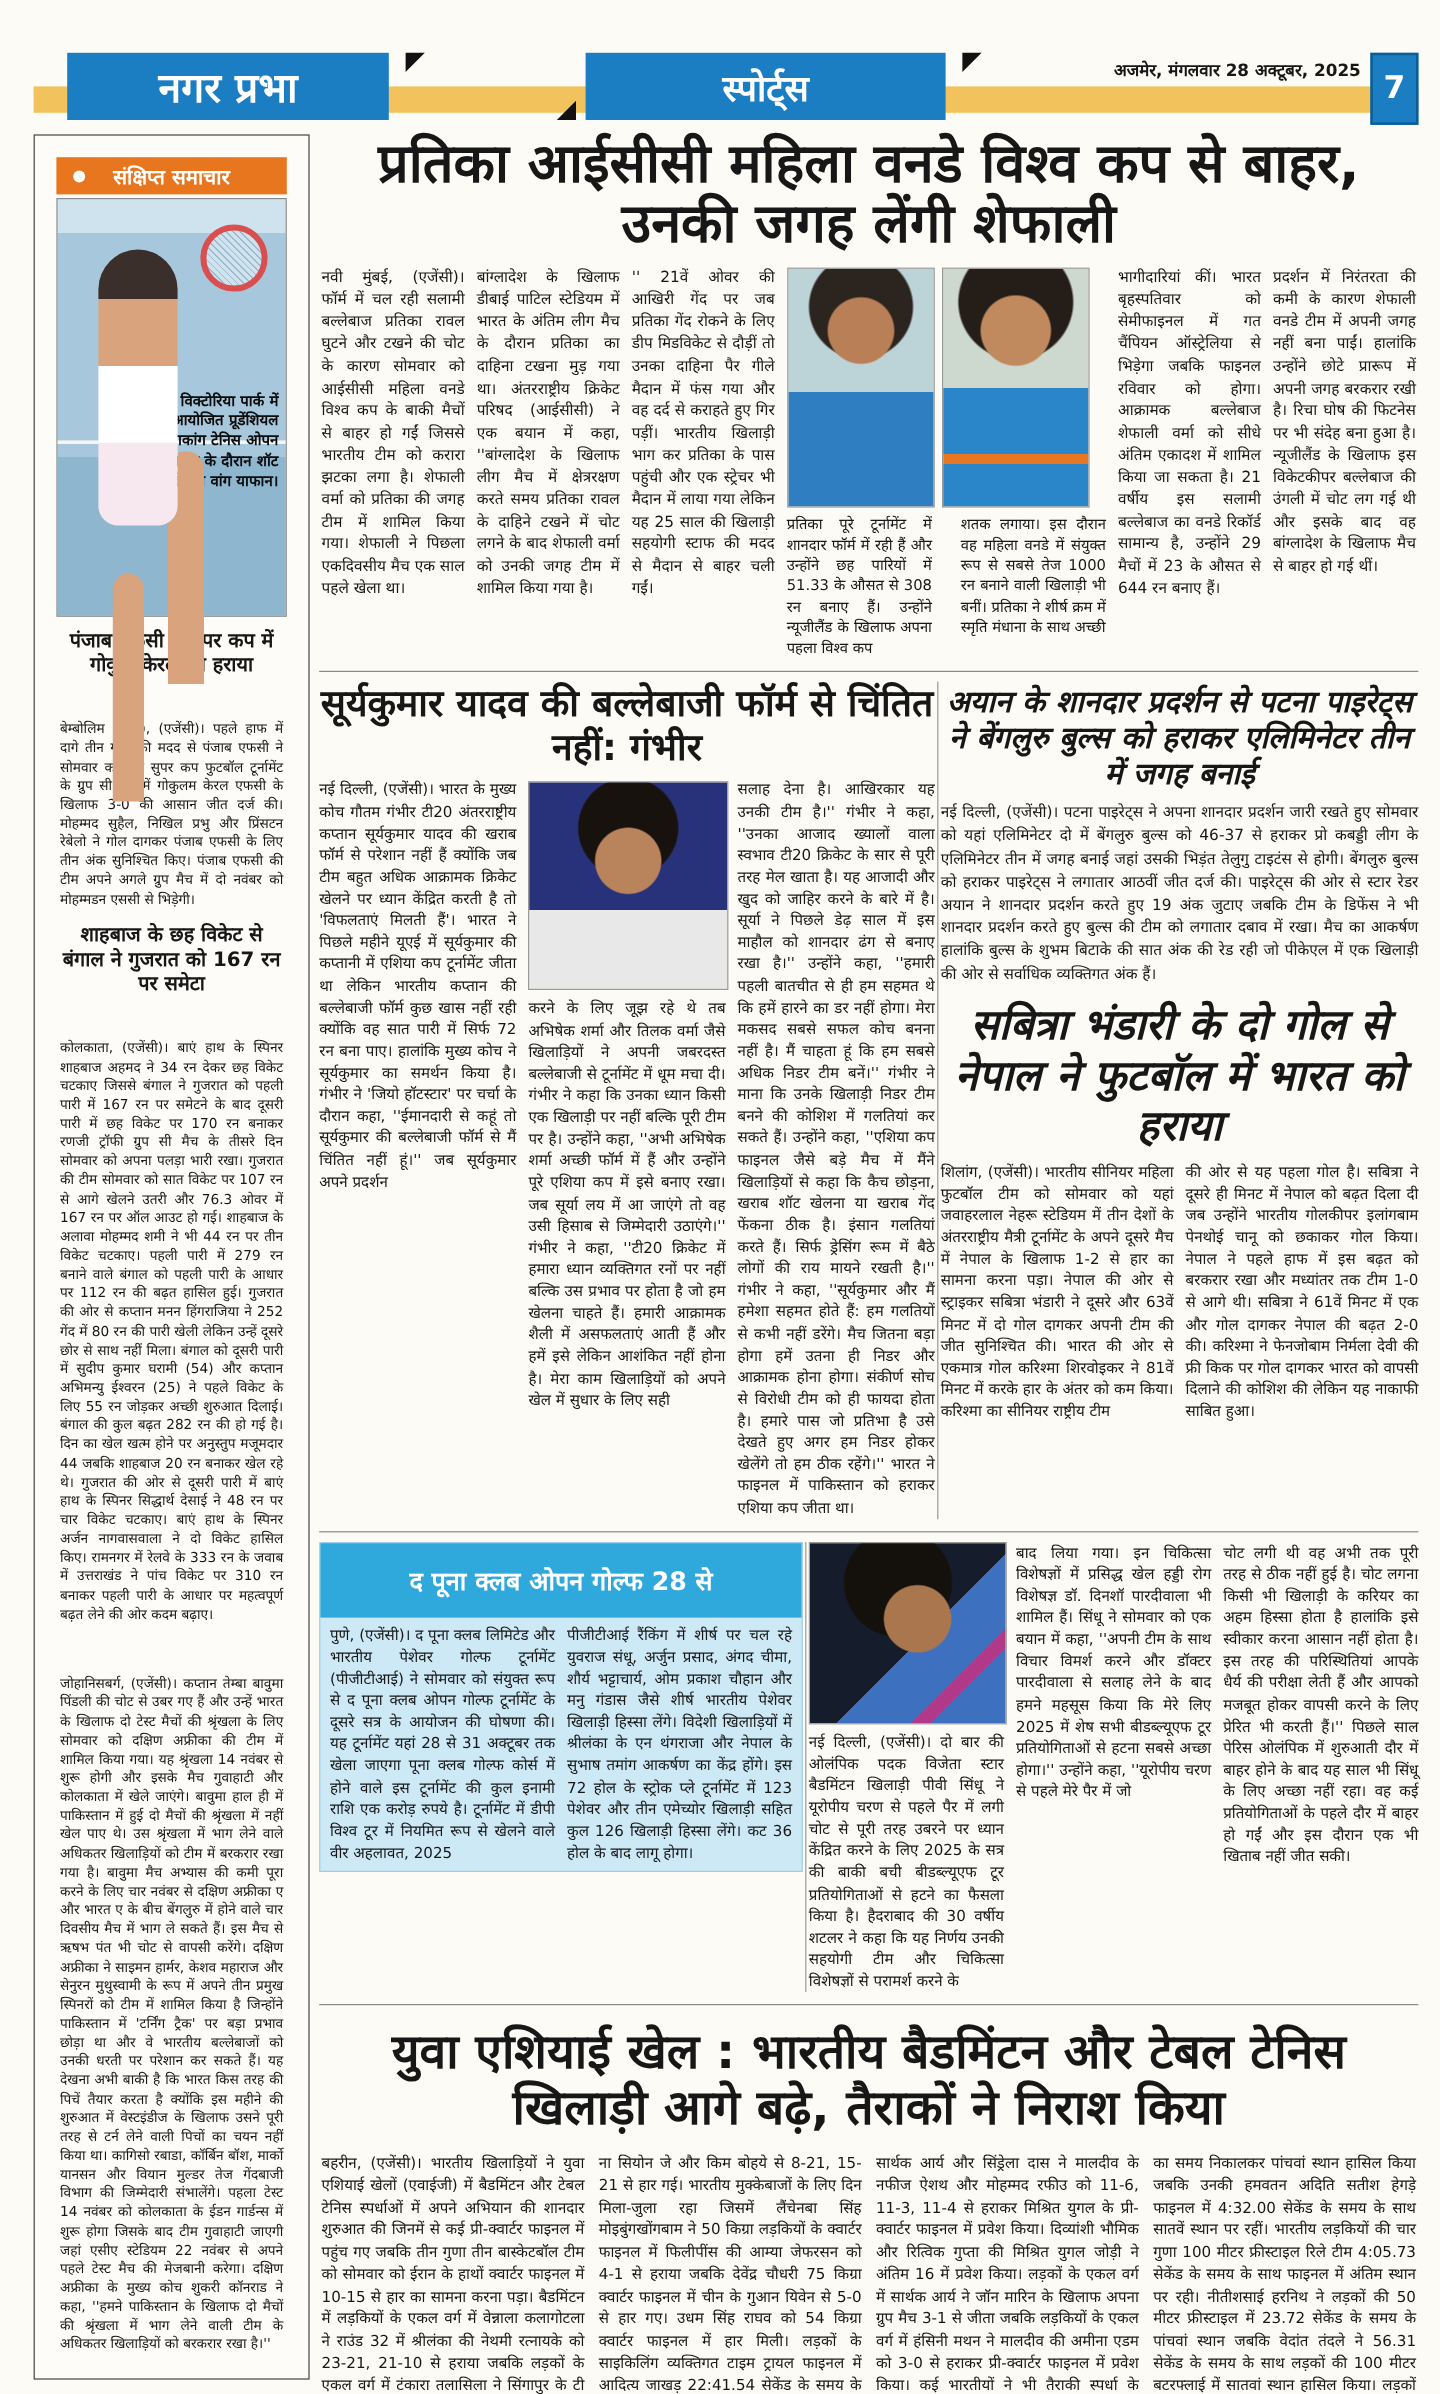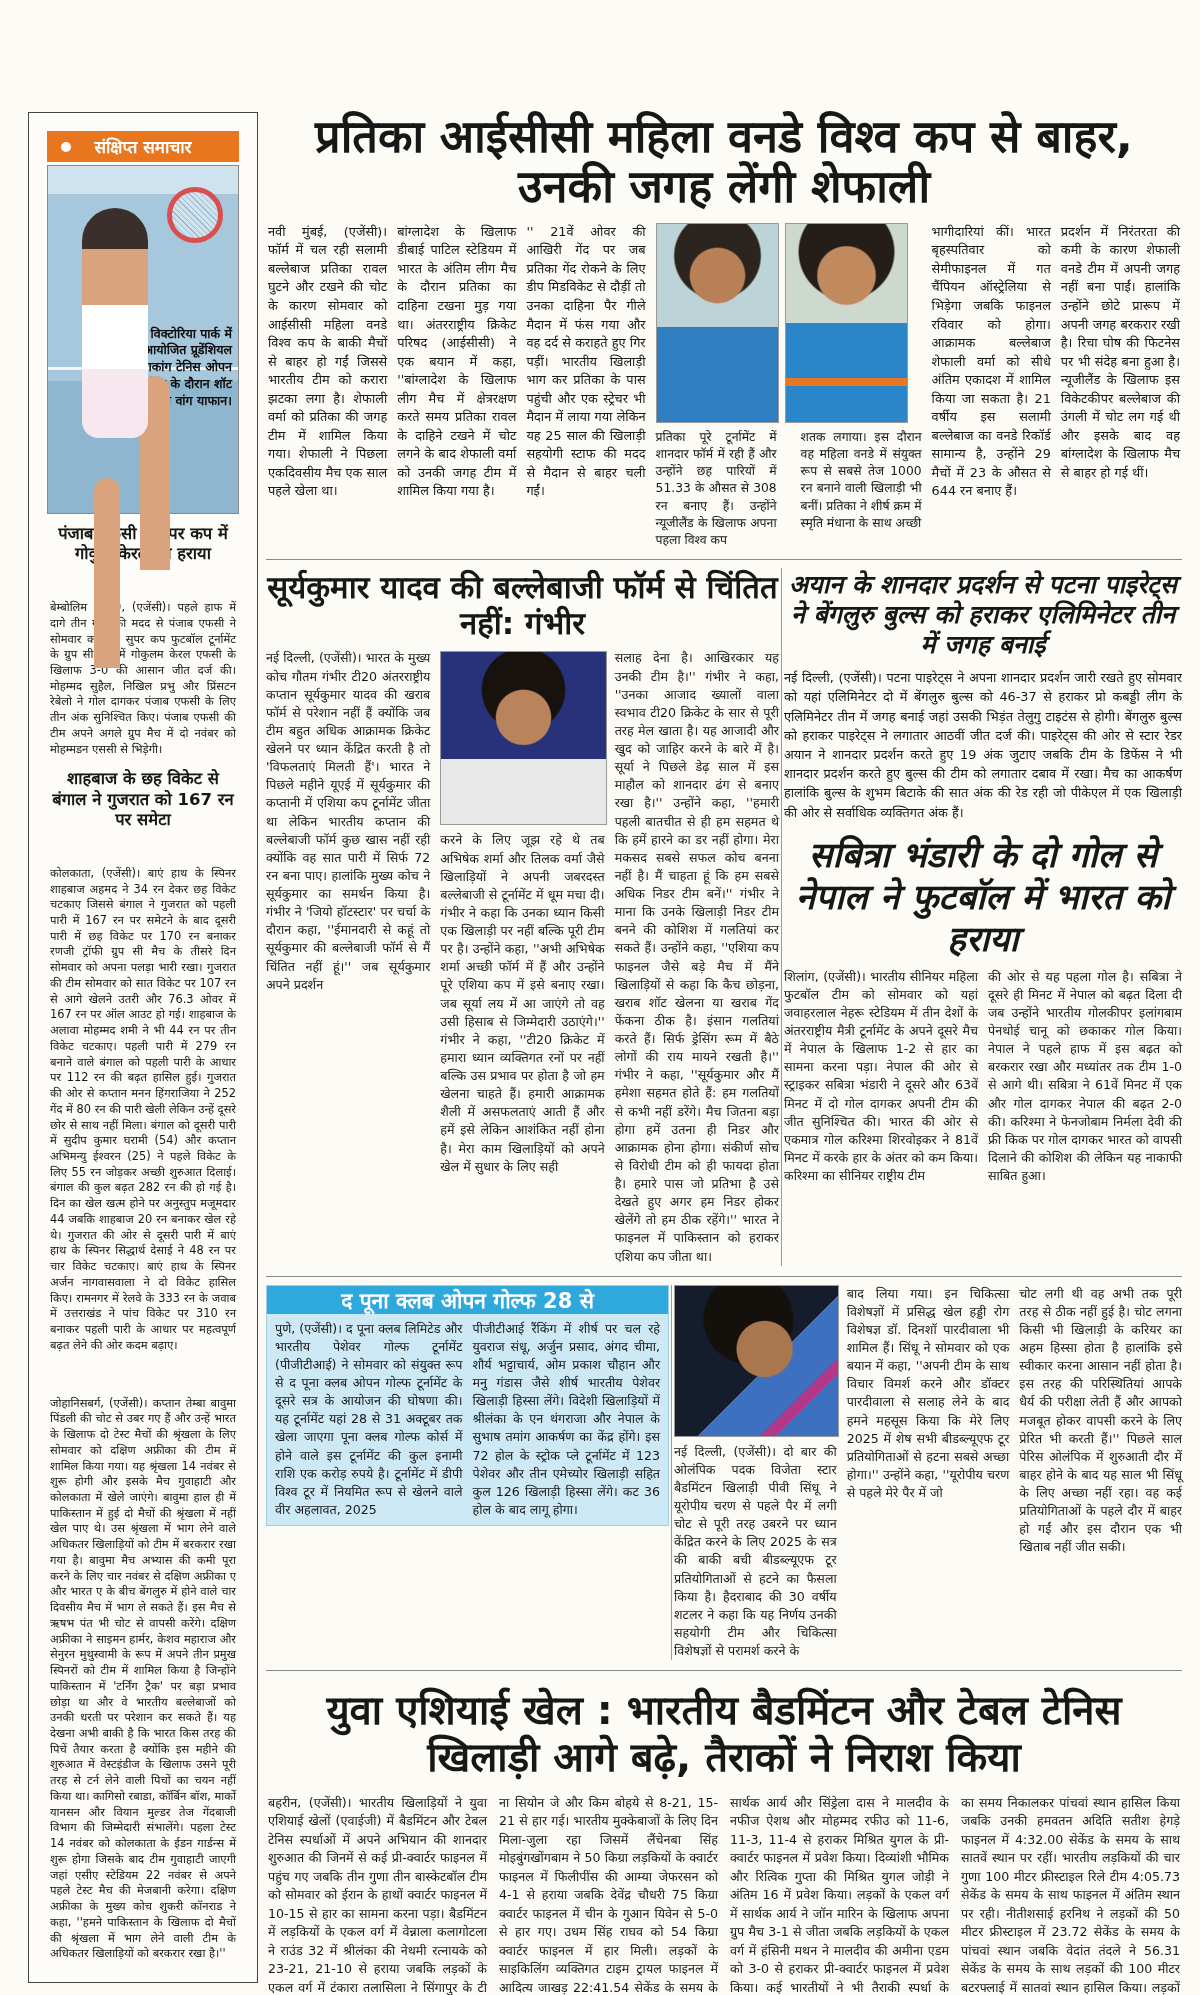--- a/index.html
+++ b/index.html
@@ -66,38 +66,48 @@
 
   .rightband{flex:1;min-width:0;display:flex;flex-direction:column;}
   .patna-h{font-size:25px;font-weight:bold;font-style:italic;text-align:center;line-height:1.2;margin:2px 0 8px;}
   .patna-b{font-size:12.8px;line-height:1.5;text-align:justify;}
   .nepal-h{font-size:35px;font-weight:bold;font-style:italic;text-align:center;line-height:1.2;margin:12px 0 8px;}
   .cols2{display:flex;gap:10px;}
   .col2{flex:1;font-size:12.6px;line-height:1.44;text-align:justify;}
 
   .golf{flex:0 0 44%;min-width:0;}
   .golf-box{background:#cde9f6;border:1px solid #9fcde6;padding:0 0 6px;}
-  .golf-title{background:#2fa8dc;color:#fff;font-weight:bold;font-size:21px;text-align:center;padding:0 2px;margin-bottom:6px;}
+  .golf-title{background:#2fa8dc;color:#fff;font-weight:bold;font-size:21px;text-align:center;padding:17px 2px;margin-bottom:6px;}
   .golf-cols{display:flex;gap:10px;padding:0 8px;}
   .sindhu{flex:1;min-width:0;}
   .sindhu-h{font-size:29px;font-weight:bold;text-align:center;line-height:1.15;margin:0 0 8px;}
   .sindhu-photo{width:100%;height:150px;border:1px solid #999;margin:0 0 6px;background:
      radial-gradient(circle at 55% 42%,#a9764e 0 22%,transparent 23%),
      radial-gradient(circle at 45% 22%,#14100c 0 30%,transparent 31%),
      linear-gradient(135deg,#151c2c 0 55%,#3e70c0 55% 75%,#b0398a 75% 80%,#3e70c0 80% 100%);}
 
   .yag-h{font-size:40px;font-weight:bold;text-align:center;line-height:1.18;margin:8px 20px 12px;}
   .cols4{display:flex;gap:12px;padding:0 2px;}
   .col4{flex:1;font-size:12.6px;line-height:1.47;text-align:justify;}
 </style>
 </head>
 <body>
 
 <div class="page">
 
+  <div class="masthead">
+    <div class="stripe"></div>
+    <div class="tri tri-a"></div>
+    <div class="tri tri-b"></div>
+    <div class="tri tri-c"></div>
+    <div class="mast-box paper-box">नगर प्रभा</div>
+    <div class="mast-box section-box">स्पोर्ट्स</div>
+    <div class="dateline">अजमेर, मंगलवार 28 अक्टूबर, 2025</div>
+    <div class="pagenum-box">7</div>
+  </div>
 
   <div class="content">
 
     <div class="sidebar">
       <div class="brief-header">
         <span class="brief-dot"></span>
         <span>संक्षिप्त समाचार</span>
       </div>
       <div class="tennis-photo">
         <div class="racket"></div>

